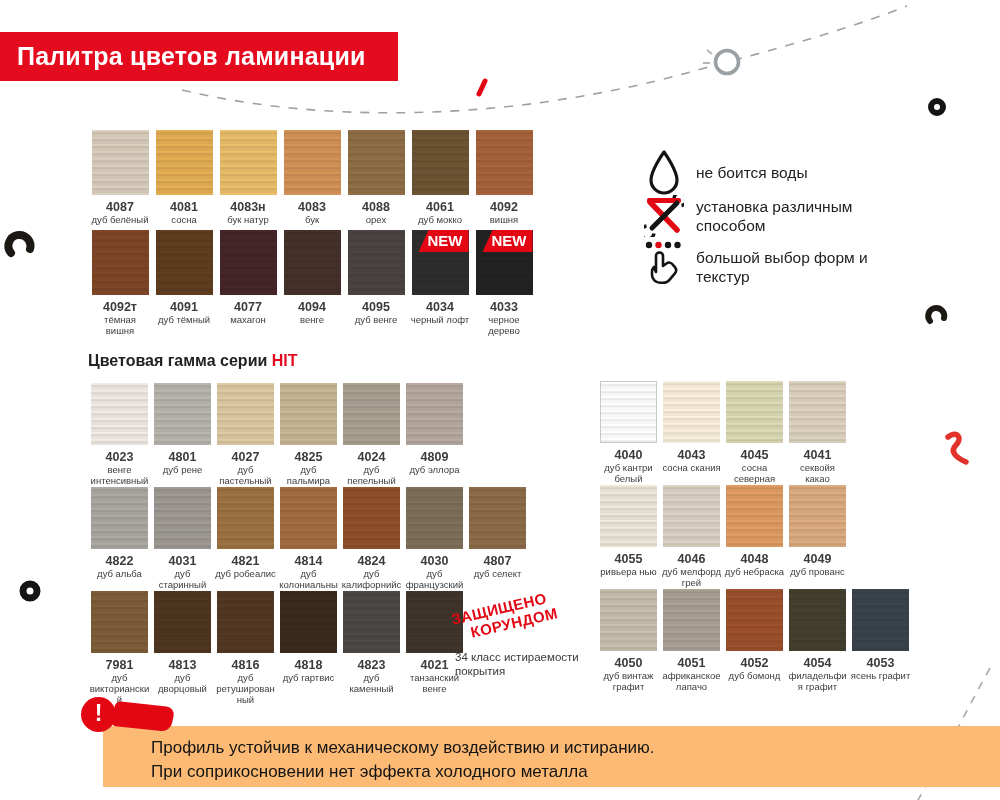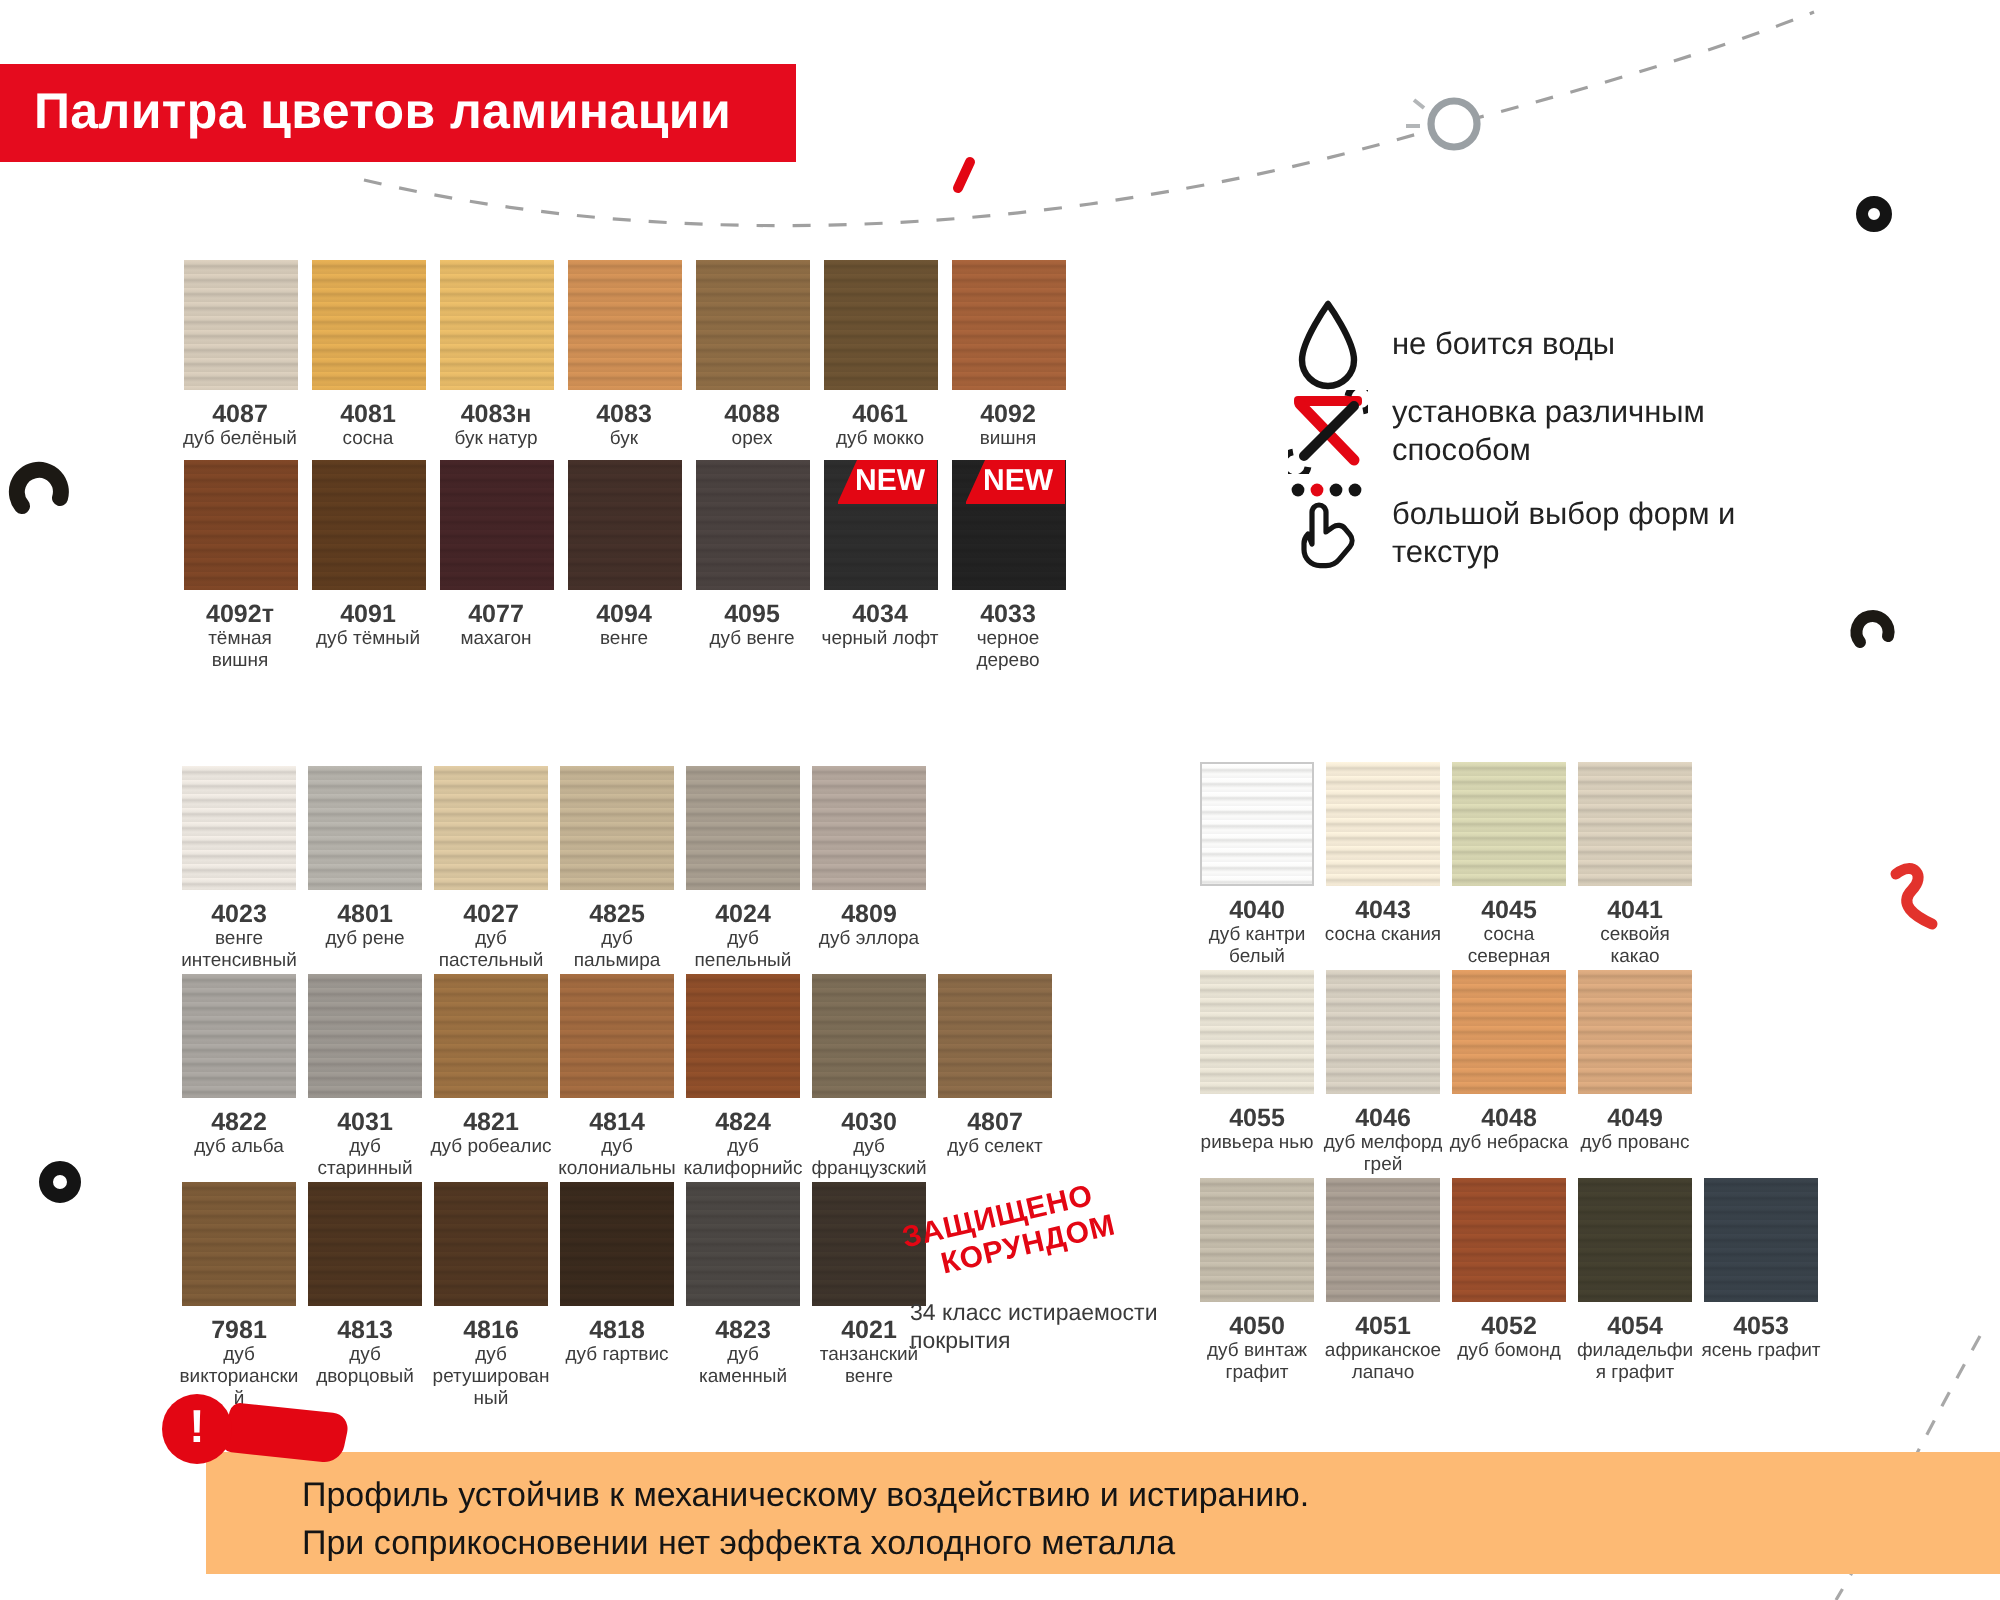--- a/index.html
+++ b/index.html
@@ -175,20 +175,23 @@
     <svg width="40" height="54" viewBox="0 0 40 54">
       <circle cx="5" cy="5" r="3.2" fill="#141414"></circle>
       <circle cx="14.5" cy="5" r="3.2" fill="#e30613"></circle>
       <circle cx="24" cy="5" r="3.2" fill="#141414"></circle>
       <circle cx="33.5" cy="5" r="3.2" fill="#141414"></circle>
       <path d="M12 32 V16 a3.5 3.5 0 0 1 7 0 v10 l3.5 -2.5 c2 -1.4 4.6 -1 6 .8 l2.4 2.9 c1.5 1.8 1.5 4.4 0 6.2 l-5.4 6.4 c-1.6 1.9 -4 3 -6.5 3 h-3 c-4.4 0 -8 -3.6 -8 -8 v-3 c0 -1.7 .7 -3.4 2 -4.8 z" fill="none" stroke="#141414" stroke-width="2.6" stroke-linejoin="round"></path>
     </svg>
     <div class="f-label" style="margin-top:8px;">большой выбор форм и текстур</div>
   </div>
 
+  <div class="sec-head" style="top:352px;">
+    <h2><span>Цветовая гамма серии </span><span class="hit">HIT</span></h2>
+  </div>
 
   <div class="grid s2" style="left:88px;top:383px;">
       <div class="swatch-row">
         <div class="cell">
           <div class="swatch" style="background: repeating-linear-gradient(rgb(246, 240, 233) 0px, rgb(234, 229, 222) 2px, rgb(211, 206, 200) 3px, rgb(234, 229, 222) 5px, rgb(227, 222, 215) 7px);"></div>
           <div class="code">4023</div>
           <div class="name">венге интенсивный</div>
         </div>
         <div class="cell">
           <div class="swatch" style="background: repeating-linear-gradient(rgb(189, 186, 179) 0px, rgb(180, 177, 170) 2px, rgb(162, 159, 153) 3px, rgb(180, 177, 170) 5px, rgb(175, 172, 165) 7px);"></div>

